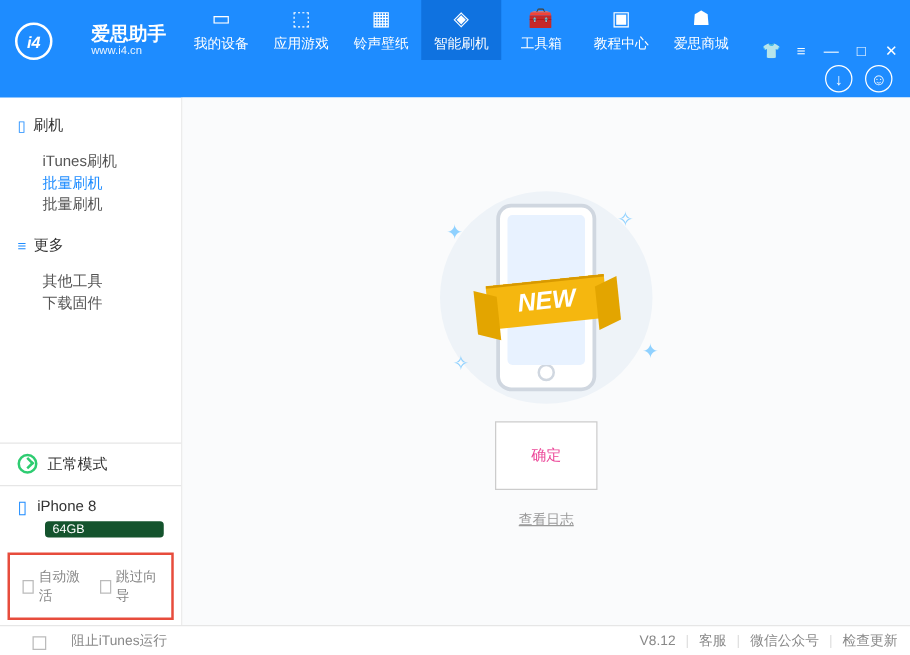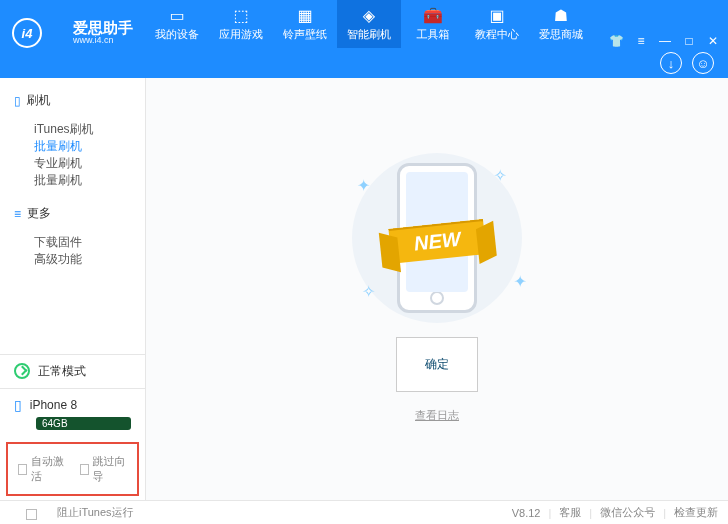--- a/index.html
+++ b/index.html
@@ -56,21 +56,21 @@
     .phone::after{content:"";position:absolute;top:6px;left:6px;right:6px;bottom:18px;background:#e8f2ff;border-radius:4px;}
     .phone::before{content:"";position:absolute;bottom:5px;left:50%;transform:translateX(-50%);width:10px;height:10px;border:2px solid #d0d7e0;border-radius:50%;}
     .ribbon { position:absolute; z-index:3; background:#f5b70f; color:#fff;font-weight:bold;font-style:italic;font-size:20px; padding:6px 24px; transform:rotate(-6deg); top:68px; box-shadow:0 2px 0 #d89900 inset;}
     .ribbon::before,.ribbon::after{content:"";position:absolute;top:6px;width:18px;height:100%;background:#e3a500;z-index:-1;}
     .ribbon::before{left:-10px;transform:skewY(20deg);}
     .ribbon::after{right:-10px;transform:skewY(-20deg);}
     .spark{position:absolute;color:#8fd1ff;font-size:16px;z-index:2;}
     .s1{top:20px;left:20px;} .s2{top:10px;right:30px;} .s3{bottom:30px;right:10px;} .s4{bottom:20px;left:25px;}
 
     .success-text { font-size:16px; color:#333; }
-    .ok-btn { border:1px solid #ccc;background:#fff;padding:18px 28px;font-size:12px;cursor:pointer;color:#0c4a6e;}
+    .ok-btn { border:1px solid #ccc;background:#fff;padding:18px 28px;font-size:12px;cursor:pointer;color:#ec4899;}
     .log-link { font-size:11px; color:#999; text-decoration:underline; cursor:pointer;}
 
     
     .footer { height:24px;border-top:1px solid #e6e6e6;display:flex;align-items:center;padding:0 10px;font-size:11px;color:#888;background:#fff;}
     .footer .fcb { display:inline-flex;align-items:flex-end;gap:20px;padding-left:16px;}
     .footer .fcb .box { width:11px;height:11px;border:1px solid #bbb;}
     .footer .spacer{flex:1;}
     .footer .sep { margin:0 8px;color:#ddd;}
   </style>
 </head>
@@ -132,30 +132,29 @@
   <div class="body">
     <div class="sidebar">
       <div class="side-scroll">
         <div class="group-head">
             <span class="gicon">▯</span>
             <span>刷机</span>
           </div>
         <div class="group-list">
           <div class="side-item">iTunes刷机</div>
           <div class="side-item active">批量刷机</div>
-          <div class="side-item">专业刷机</div>
           <div class="side-item">批量刷机</div>
         </div>
         <div class="group-head">
             <span class="gicon">≡</span>
             <span>更多</span>
           </div>
         <div class="group-list">
+          <div class="side-item">其他工具</div>
           <div class="side-item">下载固件</div>
-          <div class="side-item">高级功能</div>
         </div>
       </div>
 
       <div class="mode-box">
         <span class="micon"></span>
         <span>正常模式</span>
       </div>
       <div class="device-box">
         <div class="device-row">
             <span class="dicon">▯</span>

